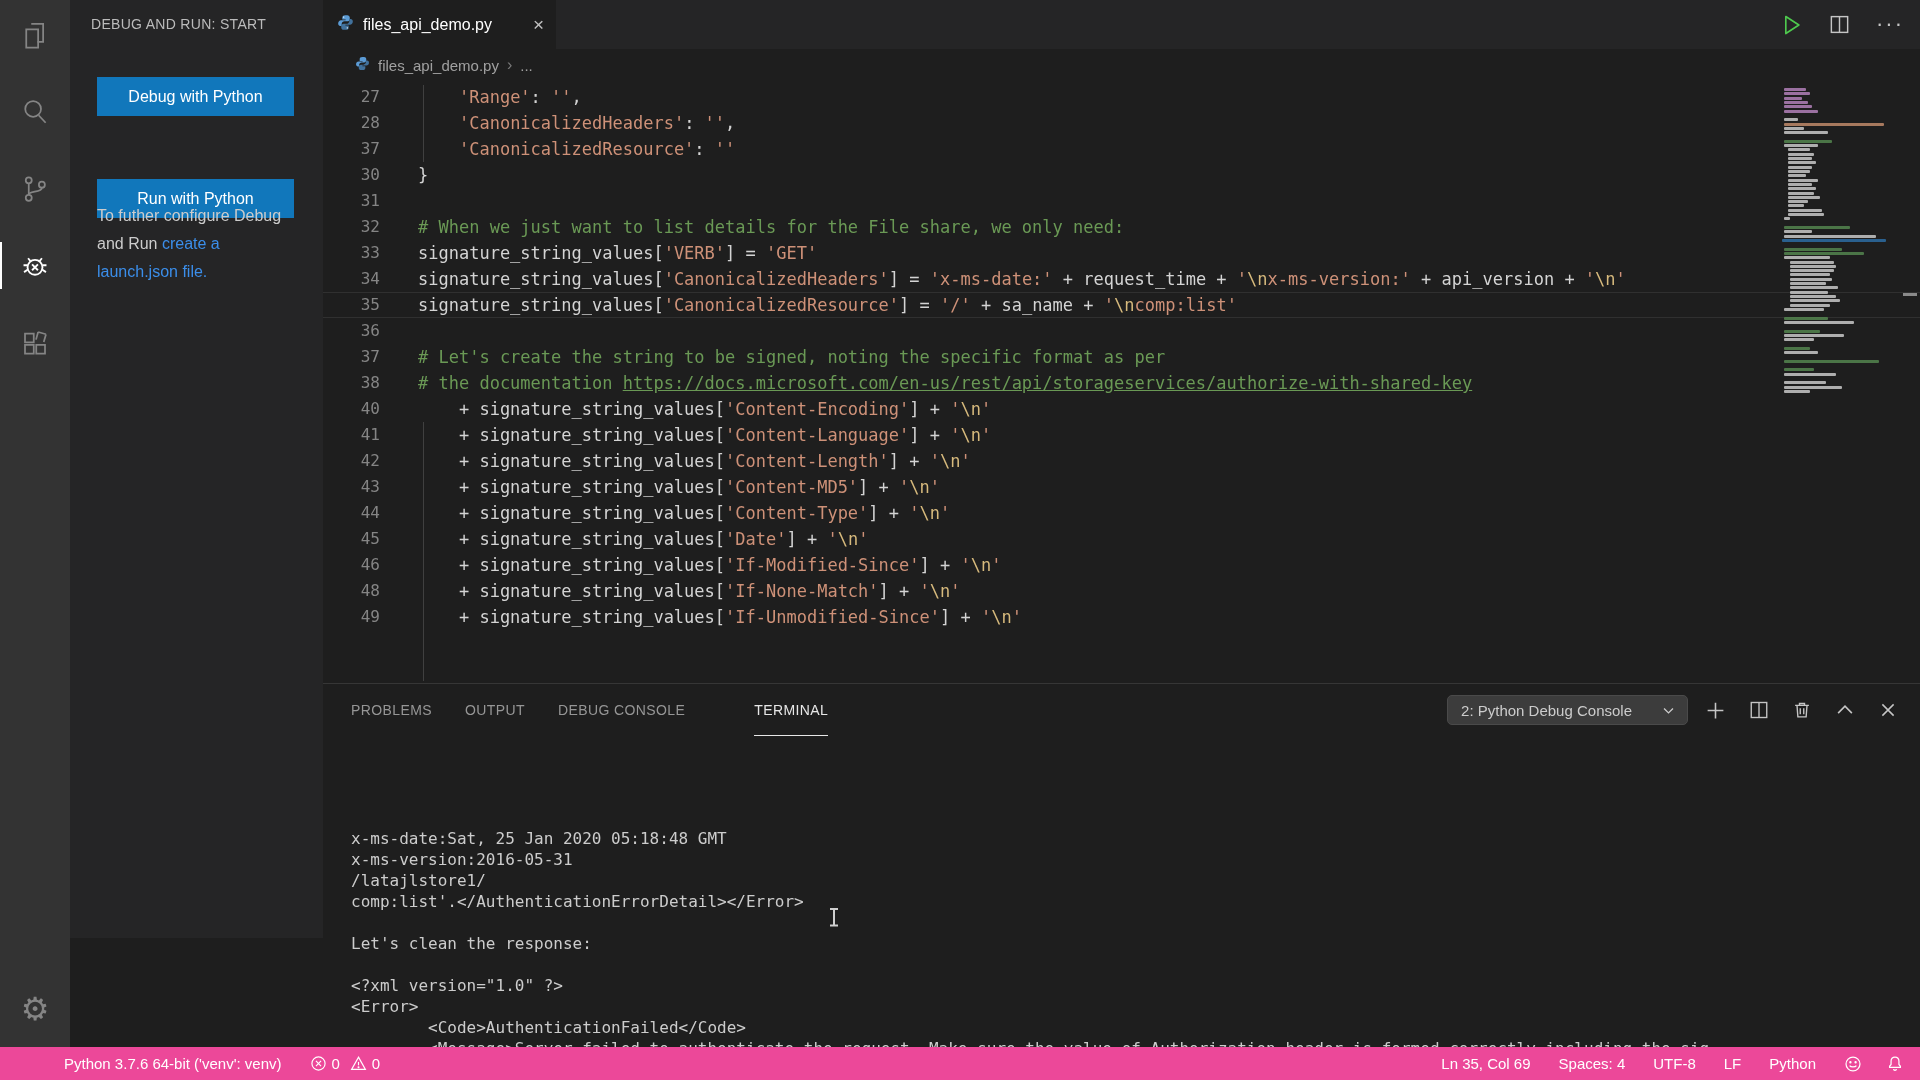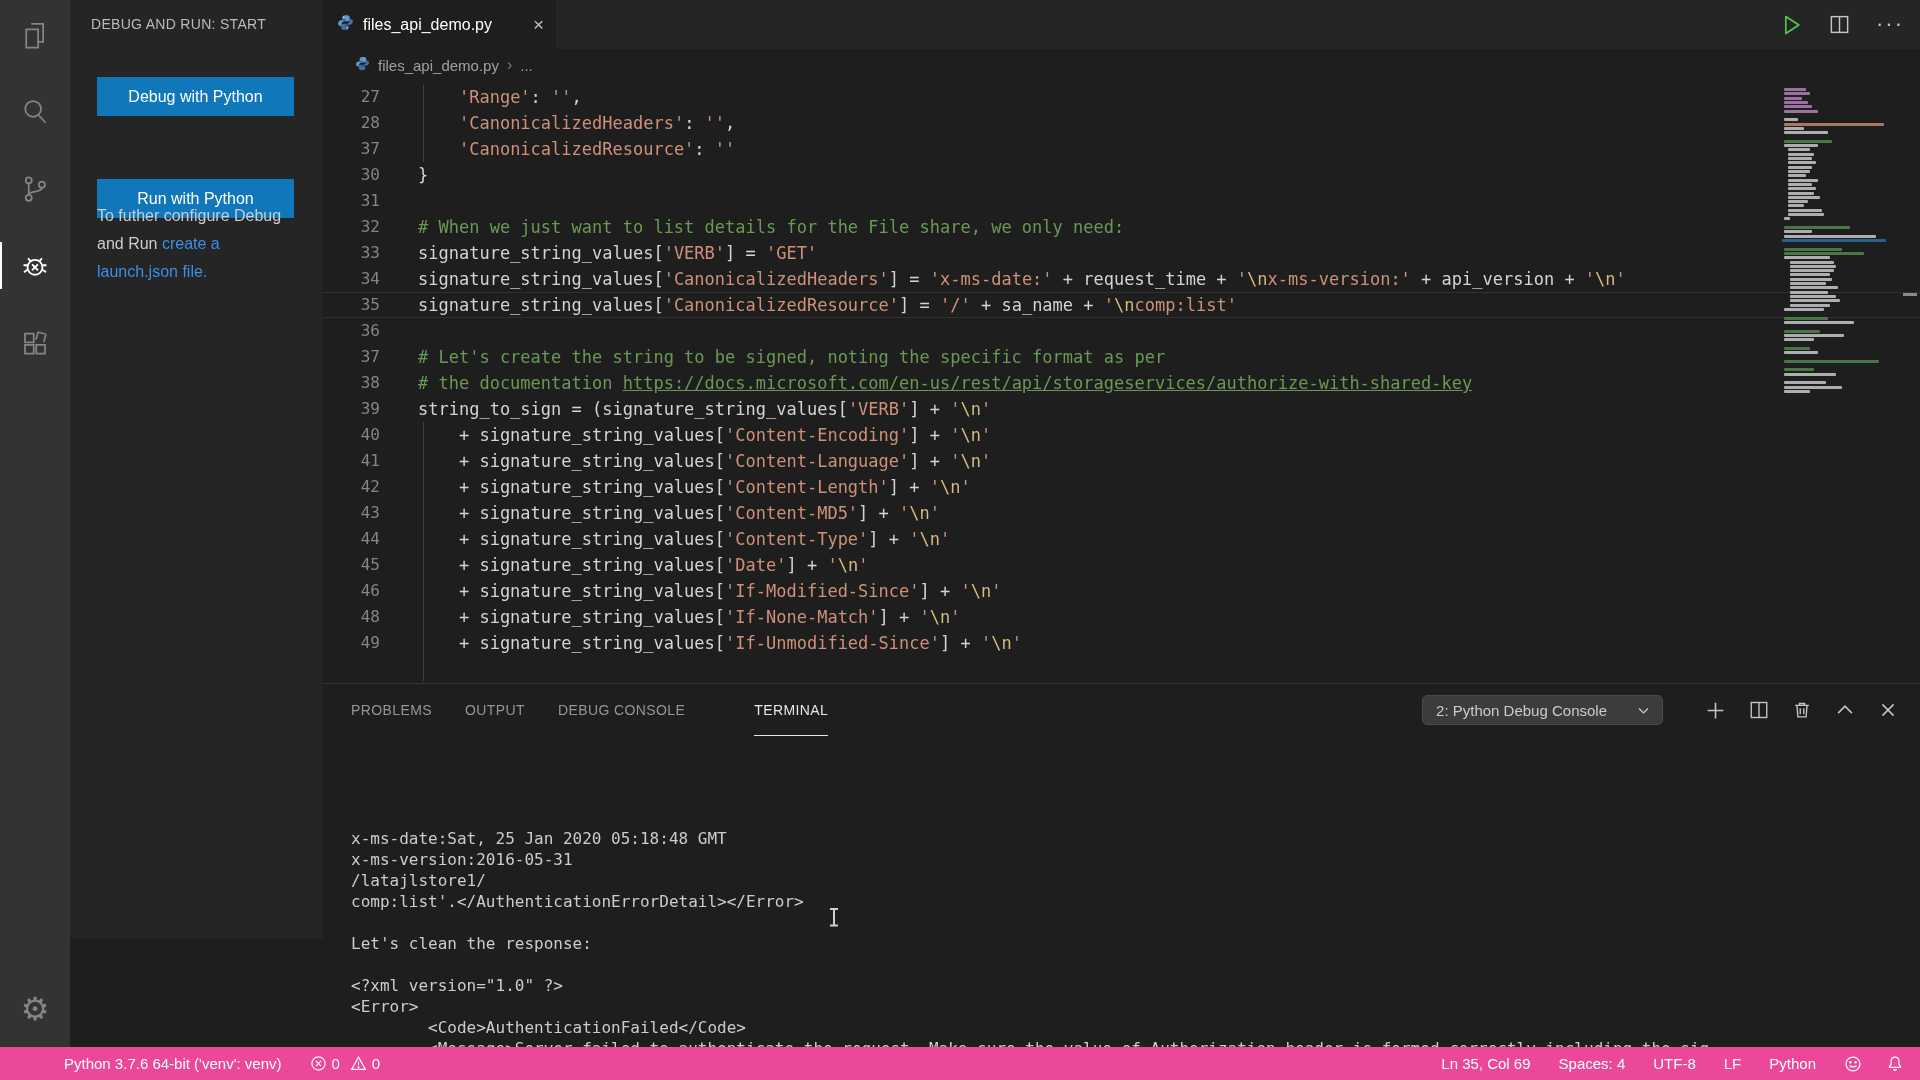--- a/index.html
+++ b/index.html
@@ -48,21 +48,21 @@
   .ig1 { top:4px; height:77px; } .ig2 { top:341px; height:259px; }
   .minimap { position:absolute; right:25px; top:7px; width:113px; cursor:pointer; }
   .mrow { height:3px; margin-bottom:1.32px; border-radius:1px; opacity:.85; }
   .ruler-mark { position:absolute; right:3px; top:212px; width:14px; height:3px; background:#8a8a8a; }
 
   
   .panel { position:absolute; left:323px; top:683px; right:0; height:364px; background:#1e1e1e; border-top:1px solid #363636; }
   .panel-header { height:52px; display:flex; align-items:center; padding:0 22px 0 28px; }
   .ptab { font-size:14px; letter-spacing:.4px; color:#969696; margin-right:33px; height:52px; display:flex; align-items:center; border-bottom:1px solid transparent; cursor:pointer; }
   .ptab.active { color:#e7e7e7; border-bottom-color:#e7e7e7;margin-left:36px; }
-  .panel-right { margin-left:auto; display:flex; align-items:center; gap:32px; color:#c5c5c5; }
+  .panel-right { margin-left:auto; display:flex; align-items:center; gap:7px; color:#c5c5c5; }
   .pselect { background:#3c3c3c; border:1px solid #4a4a4a; border-radius:5px; color:#cccccc; font-size:15px; height:30px; display:flex; align-items:center; padding:0 12px 0 13px; gap:30px; margin-right:10px; cursor:pointer; }
   .panel-icons { display:flex; align-items:center; gap:23px; }
   .picon { cursor:pointer; }
   .term { padding:8px 0 0 28px; font-family:"DejaVu Sans Mono",monospace; font-size:16px; line-height:21px; color:#cccccc; white-space:pre; }
   .ibeam { position:absolute; left:505px; top:222px; width:12px; height:22px; }
   .ibeam::before { content:""; position:absolute; left:5px; top:2px; bottom:2px; width:1.6px; background:#cfcfcf; }
   .ibeam::after { content:""; position:absolute; left:2px; right:2px; top:2px; height:1.6px; background:#cfcfcf; box-shadow:0 16.5px 0 #cfcfcf; }
 
   
   .statusbar { position:absolute; left:0; bottom:0; width:1920px; height:33px; background:#ec4899; color:#ffffff; display:flex; align-items:center; font-size:15px; padding:0 16px 0 64px; }
@@ -181,21 +181,20 @@
         <div class="cline"><span class="num">37</span><span class="txt"><span class="tok-d">    </span><span class="tok-s">'CanonicalizedResource'</span><span class="tok-d">: </span><span class="tok-s">''</span></span></div>
         <div class="cline"><span class="num">30</span><span class="txt"><span class="tok-d">}</span></span></div>
         <div class="cline"><span class="num">31</span><span class="txt"></span></div>
         <div class="cline"><span class="num">32</span><span class="txt"><span class="tok-c"># When we just want to list details for the File share, we only need:</span></span></div>
         <div class="cline"><span class="num">33</span><span class="txt"><span class="tok-d">signature_string_values[</span><span class="tok-s">'VERB'</span><span class="tok-d">] = </span><span class="tok-s">'GET'</span></span></div>
         <div class="cline"><span class="num">34</span><span class="txt"><span class="tok-d">signature_string_values[</span><span class="tok-s">'CanonicalizedHeaders'</span><span class="tok-d">] = </span><span class="tok-s">'x-ms-date:'</span><span class="tok-d"> + request_time + </span><span class="tok-s">'</span><span class="tok-e">\n</span><span class="tok-s">x-ms-version:'</span><span class="tok-d"> + api_version + </span><span class="tok-s">'</span><span class="tok-e">\n</span><span class="tok-s">'</span></span></div>
         <div class="cline current"><span class="num">35</span><span class="txt"><span class="tok-d">signature_string_values[</span><span class="tok-s">'CanonicalizedResource'</span><span class="tok-d">] = </span><span class="tok-s">'/'</span><span class="tok-d"> + sa_name + </span><span class="tok-s">'</span><span class="tok-e">\n</span><span class="tok-s">comp:list'</span></span></div>
         <div class="cline"><span class="num">36</span><span class="txt"></span></div>
         <div class="cline"><span class="num">37</span><span class="txt"><span class="tok-c"># Let's create the string to be signed, noting the specific format as per</span></span></div>
         <div class="cline"><span class="num">38</span><span class="txt"><span class="tok-c"># the documentation </span><span class="tok-u">https://docs.microsoft.com/en-us/rest/api/storageservices/authorize-with-shared-key</span></span></div>
-        <div class="cline"><span class="num">39</span><span class="txt"><span class="tok-d">string_to_sign = (signature_string_values[</span><span class="tok-s">'VERB'</span><span class="tok-d">] + </span><span class="tok-s">'</span><span class="tok-e">\n</span><span class="tok-s">'</span></span></div>
         <div class="cline"><span class="num">40</span><span class="txt"><span class="tok-d">    + signature_string_values[</span><span class="tok-s">'Content-Encoding'</span><span class="tok-d">] + </span><span class="tok-s">'</span><span class="tok-e">\n</span><span class="tok-s">'</span></span></div>
         <div class="cline"><span class="num">41</span><span class="txt"><span class="tok-d">    + signature_string_values[</span><span class="tok-s">'Content-Language'</span><span class="tok-d">] + </span><span class="tok-s">'</span><span class="tok-e">\n</span><span class="tok-s">'</span></span></div>
         <div class="cline"><span class="num">42</span><span class="txt"><span class="tok-d">    + signature_string_values[</span><span class="tok-s">'Content-Length'</span><span class="tok-d">] + </span><span class="tok-s">'</span><span class="tok-e">\n</span><span class="tok-s">'</span></span></div>
         <div class="cline"><span class="num">43</span><span class="txt"><span class="tok-d">    + signature_string_values[</span><span class="tok-s">'Content-MD5'</span><span class="tok-d">] + </span><span class="tok-s">'</span><span class="tok-e">\n</span><span class="tok-s">'</span></span></div>
         <div class="cline"><span class="num">44</span><span class="txt"><span class="tok-d">    + signature_string_values[</span><span class="tok-s">'Content-Type'</span><span class="tok-d">] + </span><span class="tok-s">'</span><span class="tok-e">\n</span><span class="tok-s">'</span></span></div>
         <div class="cline"><span class="num">45</span><span class="txt"><span class="tok-d">    + signature_string_values[</span><span class="tok-s">'Date'</span><span class="tok-d">] + </span><span class="tok-s">'</span><span class="tok-e">\n</span><span class="tok-s">'</span></span></div>
         <div class="cline"><span class="num">46</span><span class="txt"><span class="tok-d">    + signature_string_values[</span><span class="tok-s">'If-Modified-Since'</span><span class="tok-d">] + </span><span class="tok-s">'</span><span class="tok-e">\n</span><span class="tok-s">'</span></span></div>
         <div class="cline"><span class="num">48</span><span class="txt"><span class="tok-d">    + signature_string_values[</span><span class="tok-s">'If-None-Match'</span><span class="tok-d">] + </span><span class="tok-s">'</span><span class="tok-e">\n</span><span class="tok-s">'</span></span></div>
         <div class="cline"><span class="num">49</span><span class="txt"><span class="tok-d">    + signature_string_values[</span><span class="tok-s">'If-Unmodified-Since'</span><span class="tok-d">] + </span><span class="tok-s">'</span><span class="tok-e">\n</span><span class="tok-s">'</span></span></div>
       </div>

